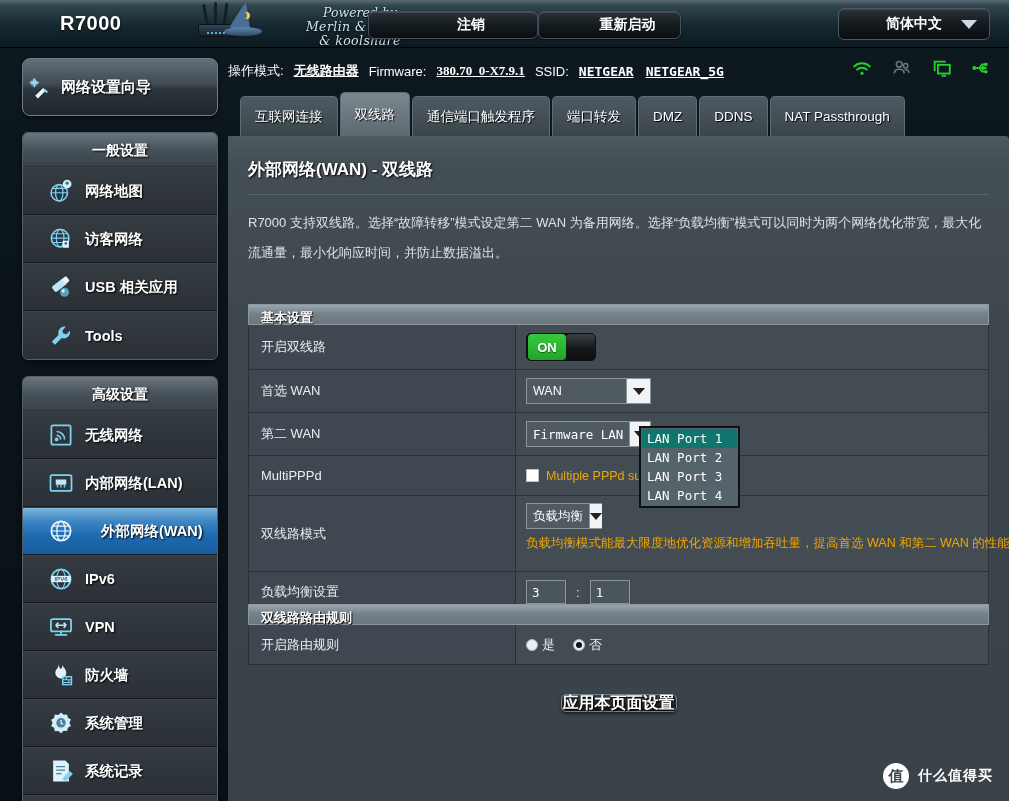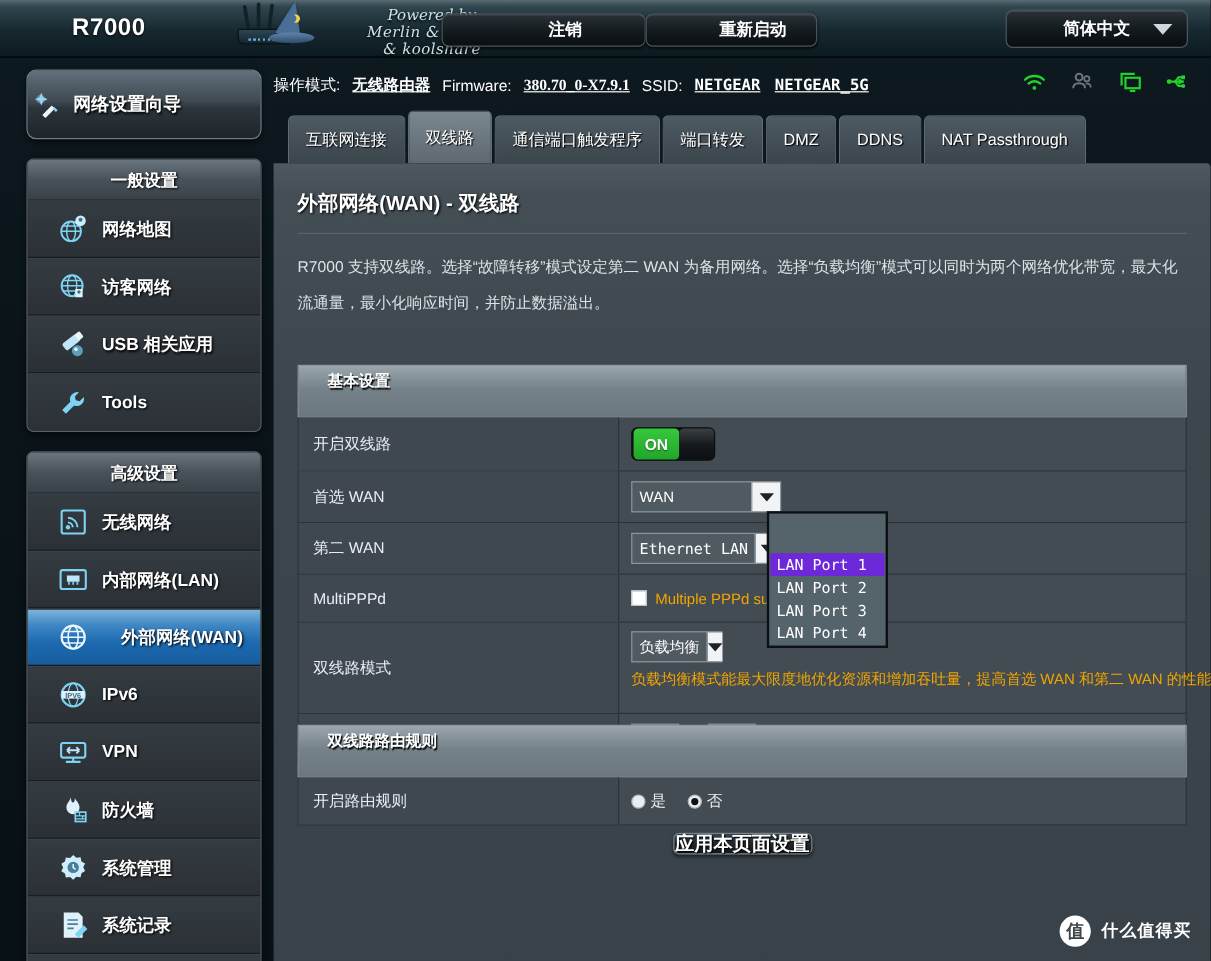--- a/index.html
+++ b/index.html
@@ -98,21 +98,21 @@
   .panel { position:absolute; left:0; top:44px; width:781px; height:665px;
            background:linear-gradient(180deg,#4d585f 0%,#444e55 4%,#3d464c 30%,#394248 100%);
            border-radius:0 4px 0 0; }
   .panel-title { position:absolute; left:20px; top:22px; color:#fff; font-size:17px; font-weight:bold;
                  text-shadow:1px 1px 2px #000; }
   .panel-rule { position:absolute; left:20px; top:58px; width:741px; height:1px; background:#59636a; }
   .panel-desc { position:absolute; left:20px; top:72px; width:745px; color:#dbe3e8; font-size:13px;
                 line-height:30px; }
 
   .section { position:absolute; left:20px; width:741px; }
-  .sec-header { height:44px; line-height:26px; padding-left:24px; color:#fff; font-size:13px; font-weight:bold;
+  .sec-header { height:21px; line-height:26px; padding-left:12px; color:#fff; font-size:13px; font-weight:bold;
                 background:linear-gradient(180deg,#9aa5ac 0%,#76828a 45%,#6b767e 100%);
                 border:1px solid #8d979e; text-shadow:1px 1px 1px #000; }
   .row { display:flex; min-height:40px; border-left:1px solid #2b3237; border-right:1px solid #2b3237;
          border-bottom:1px solid #2b3237; background:#434c53; }
   .row-label { width:267px; flex:0 0 267px; display:flex; align-items:center; padding-left:12px;
                color:#e9eef1; font-size:13px; background:#3f4850; border-right:1px solid #2b3237; }
   .row-field { flex:1; display:flex; align-items:center; padding:8px 0 8px 10px; position:relative; }
 
   .toggle { width:70px; height:28px; border-radius:5px; background:#121719; border:1px solid #0b0f11;
             display:flex; align-items:center; cursor:pointer; box-shadow:inset 0 1px 2px rgba(0,0,0,.8); }
@@ -137,21 +137,21 @@
 
   .cbrow { display:flex; align-items:center; gap:7px; }
   .cbox { width:13px; height:13px; background:#fff; border:1px solid #b9c2c7; cursor:pointer; }
   .cbtext { color:#f0a500; font-size:12.5px; white-space:nowrap; }
 
   
   .dropdown { position:absolute; left:411px; top:290px; width:101px; background:#55636b;
               border:2px solid #0d1113; z-index:50; padding:1px; }
   .dd-item { height:19px; line-height:19px; padding-left:5px; color:#fff; font-size:12.5px;
              font-family:"DejaVu Sans Mono",monospace; cursor:pointer; }
-  .dd-item.sel-hi { background:#6d28d9;margin-top:32px; }
+  .dd-item.sel-hi { background:#0f766e; }
 
   .hint { color:#f0a500; font-size:12.5px; line-height:21px; width:700px; }
 
   .numin { width:40px; height:24px; background:#4b555c; border:1px solid #8b959b; color:#fff;
            font-size:12.5px; padding-left:5px; font-family:"DejaVu Sans Mono",monospace; }
   .colon { color:#dfe6ea; margin:0 10px; font-size:13px; }
 
   .radio-wrap { display:flex; align-items:center; gap:4px; color:#e9eef1; font-size:13px; }
   .radio { width:12px; height:12px; border-radius:50%; background:#e9eef1; border:1px solid #aeb7bc;
            display:inline-flex; align-items:center; justify-content:center; cursor:pointer; }
@@ -418,21 +418,21 @@
               <span class="txt">WAN</span>
               <span class="arrow"></span>
             </div>
           </div>
         </div>
 
         <div class="row">
           <div class="row-label">第二 WAN</div>
           <div class="row-field">
             <div class="sel sel-wan2">
-              <span class="txt">Ethernet LAN</span>
+              <span class="txt">Firmware LAN</span>
               <span class="arrow"></span>
             </div>
           </div>
         </div>
 
         <div class="row">
           <div class="row-label">MultiPPPd</div>
           <div class="row-field">
             <div class="cbrow">
               <span class="cbox"></span>

